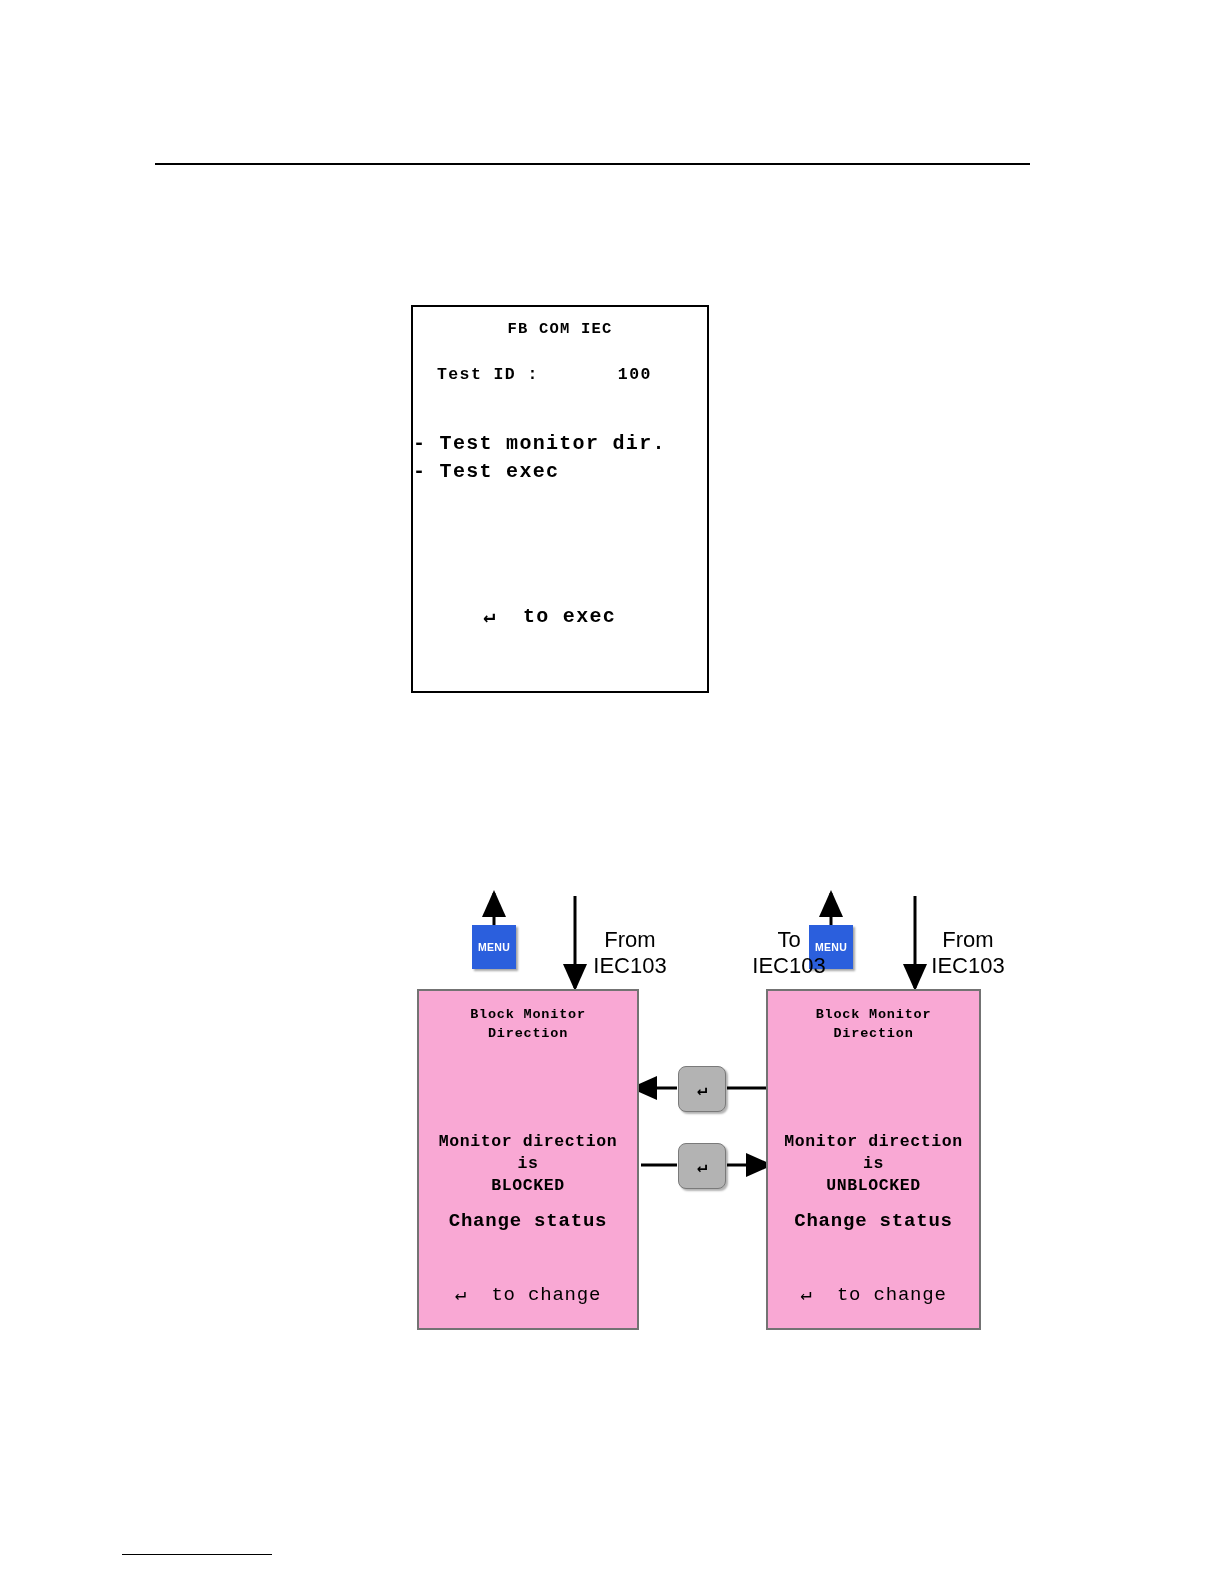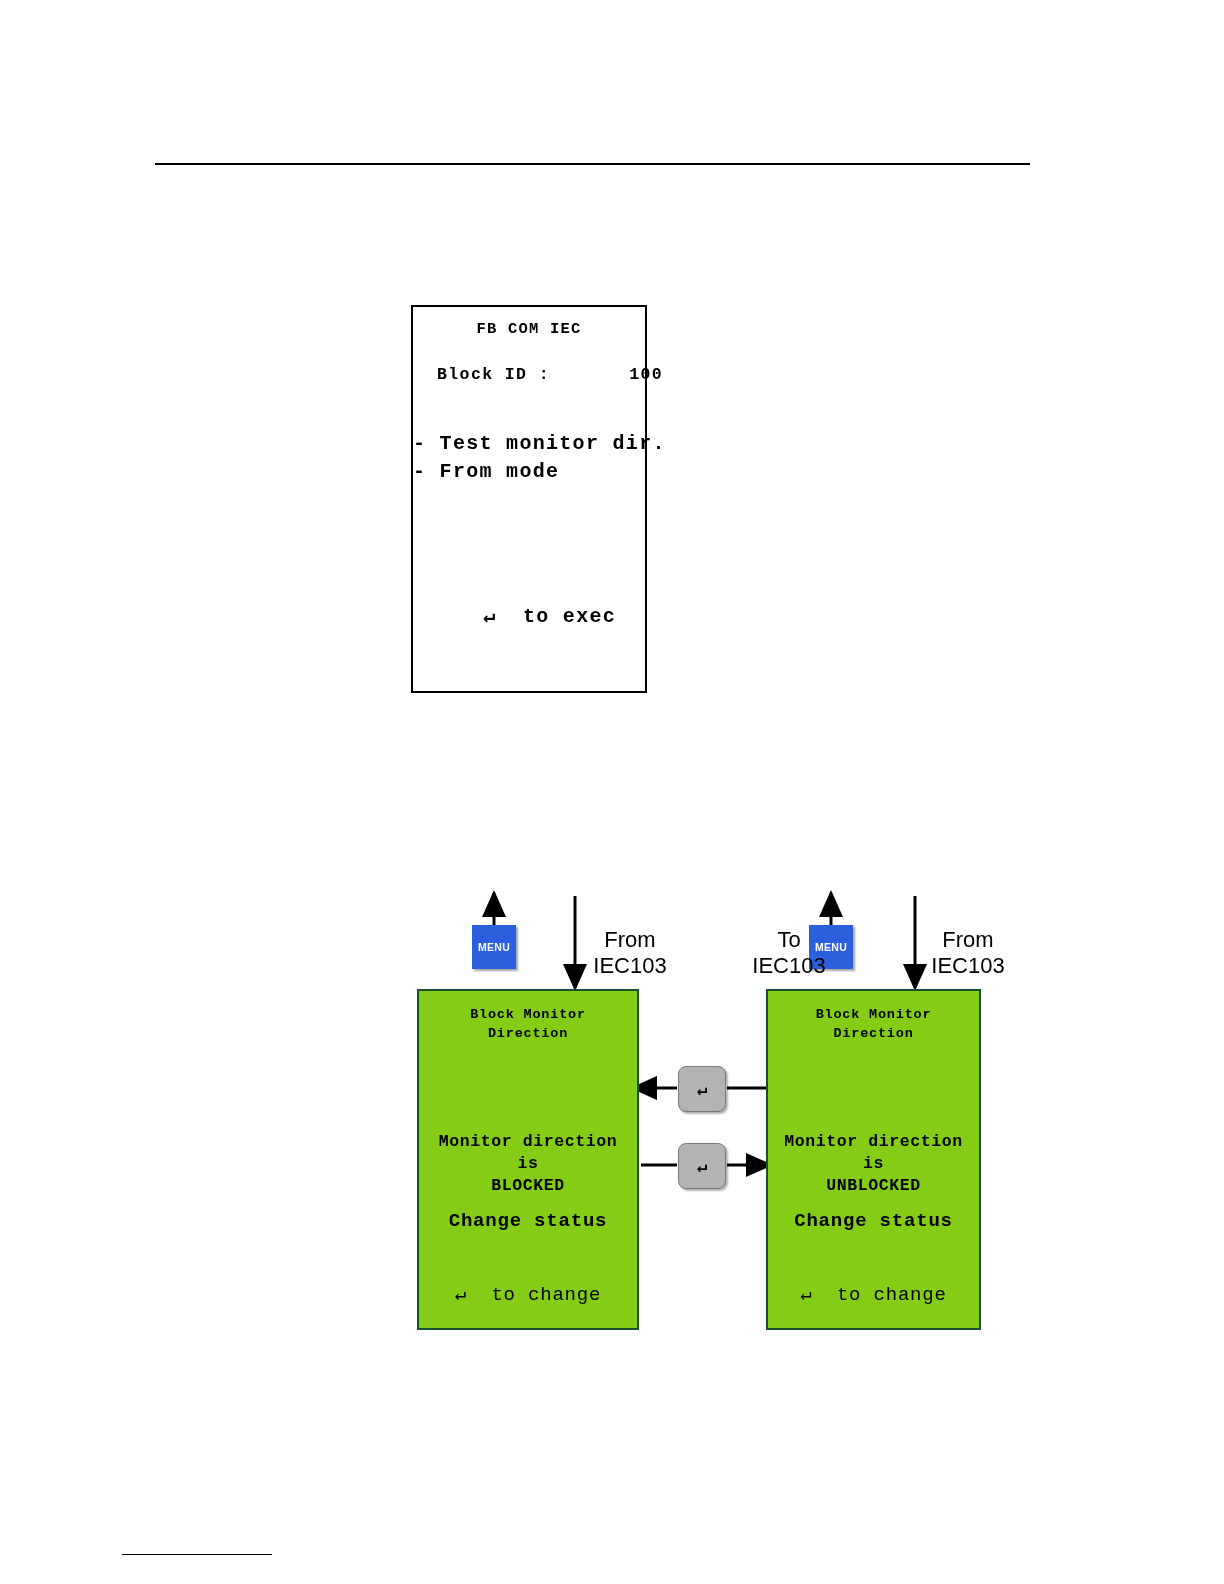--- a/index.html
+++ b/index.html
@@ -30,21 +30,21 @@
     width: 150px;
     height: 0;
     border-top: 1.5px solid #000000;
   }
 
   
   .lcd-top {
     position: absolute;
     left: 411px;
     top: 305px;
-    width: 236px;
+    width: 298px;
     height: 388px;
     border: 2px solid #000000;
     background: #ffffff;
     box-sizing: border-box;
     font-family: "Liberation Mono", "DejaVu Sans Mono", monospace;
   }
   .lcd-top .title {
     position: absolute;
     left: 0;
     top: 13px;
@@ -96,22 +96,22 @@
     position: absolute;
     left: 0;
     top: 0;
     width: 1224px;
     height: 1584px;
     pointer-events: none;
   }
 
   .panel {
     position: absolute;
-    border: 2px solid #14532d;
-    background: #84cc16;
+    border: 2px solid #737373;
+    background: #f9a8d4;
     box-sizing: border-box;
     font-family: "Liberation Mono", "DejaVu Sans Mono", monospace;
   }
   .panel .p-title {
     position: absolute;
     left: 0;
     top: 14px;
     width: 100%;
     text-align: center;
     font-size: 13.5px;
@@ -200,23 +200,23 @@
     text-align: center;
   }
 </style>
 </head>
 <body>
 
 <div class="hrule"></div>
 
 <div class="lcd-top">
   <div class="title">FB COM IEC</div>
-  <div class="unitrow">Block ID :       100</div>
+  <div class="unitrow">Test ID :       100</div>
   <div class="menu1">- Test monitor dir.</div>
-  <div class="menu2">- From mode</div>
+  <div class="menu2">- Test exec</div>
   <div class="execrow">↵  to exec</div>
 </div>
 
 <svg class="diagram" viewBox="0 0 1224 1584" xmlns="http://www.w3.org/2000/svg">
   <defs>
     <marker id="ah" markerWidth="10" markerHeight="10" refX="8" refY="4" orient="auto">
       <path d="M0,0 L9,4 L0,8 z" fill="#000000"></path>
     </marker>
   </defs>
 

